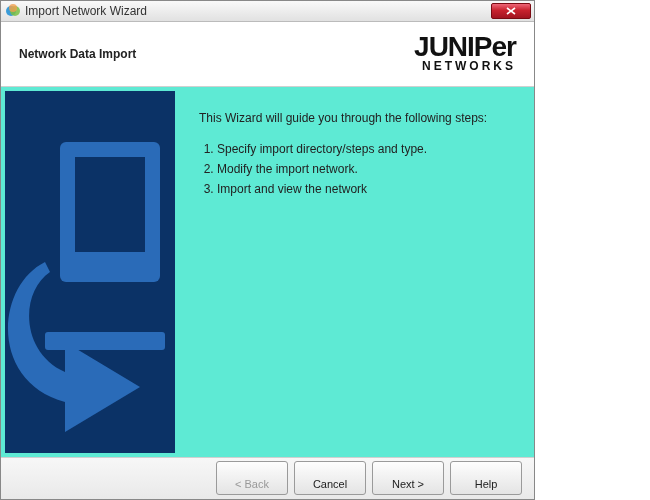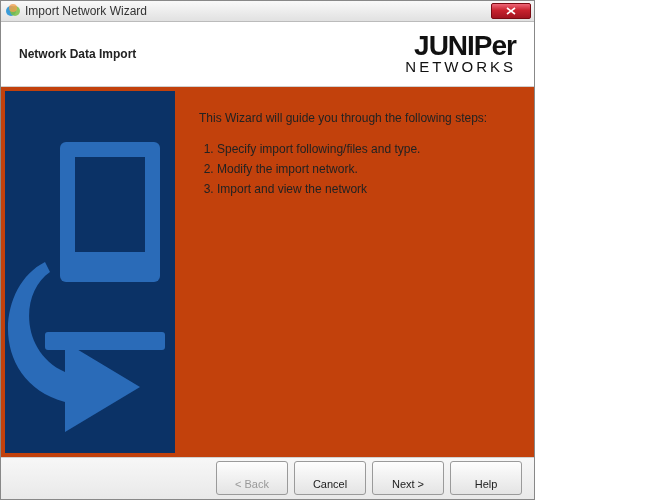--- a/index.html
+++ b/index.html
@@ -69,29 +69,29 @@
     }
     .logo .logo-main {
       font-family: 'Arial Narrow', Arial, sans-serif;
       font-size: 28px;
       letter-spacing: -1px;
       color: #111;
       font-weight: 600;
       line-height: 0.9;
     }
     .logo .logo-sub {
-      font-size: 15px;
+      font-size: 12px;
       letter-spacing: 3px;
       color: #111;
-      font-weight: 400;
+      font-weight: 700;
     }
     .body {
       flex: 1;
       display: flex;
-      background: #c2410c;
+      background: #5eead4;
       border-bottom: 1px solid #d0d0d0;
     }
     .sidebar-graphic {
       width: 170px;
       background: #0b3266;
       position: relative;
       overflow: hidden;
       margin: 4px;
     }
     .sidebar-graphic svg { width: 100%; height: 100%; }
@@ -174,21 +174,21 @@
           <rect x="55" y="50" width="100" height="140" rx="6"></rect>
           <rect x="70" y="65" width="70" height="95" fill="#0b3266"></rect>
           <path d="M 45 180 C 15 200, 15 260, 60 280 L 60 250 L 135 295 L 60 340 L 60 310 C -15 290, -10 195, 40 170 Z"></path>
           <rect x="40" y="240" width="120" height="18" rx="3"></rect>
         </g>
       </svg>
     </div>
     <div class="content">
       <p class="intro">This Wizard will guide you through the following steps:</p>
       <ol>
-        <li>Specify import following/files and type.</li>
+        <li>Specify import directory/steps and type.</li>
         <li>Modify the import network.</li>
         <li>Import and view the network</li>
       </ol>
     </div>
   </div>
 
   <div class="footer">
     <button class="btn" disabled="">&lt; Back</button>
     <button class="btn">Cancel</button>
     <button class="btn">Next &gt;</button>

